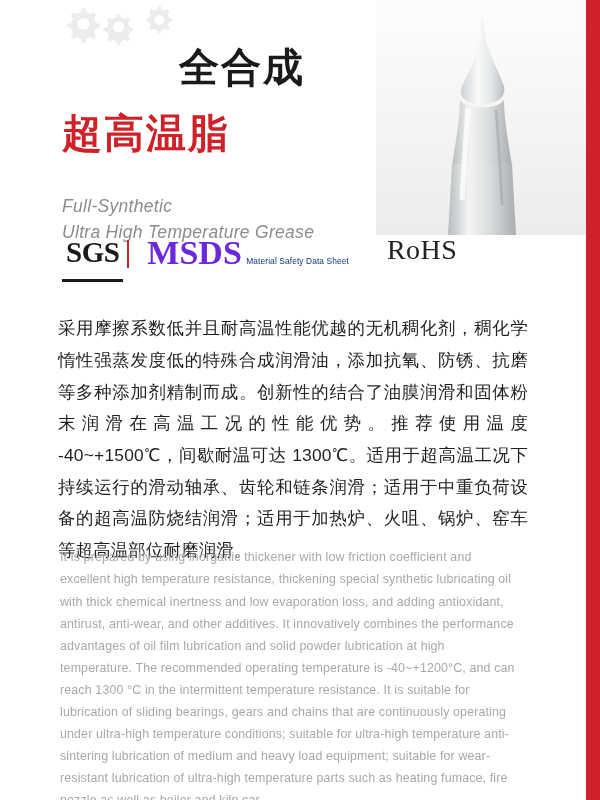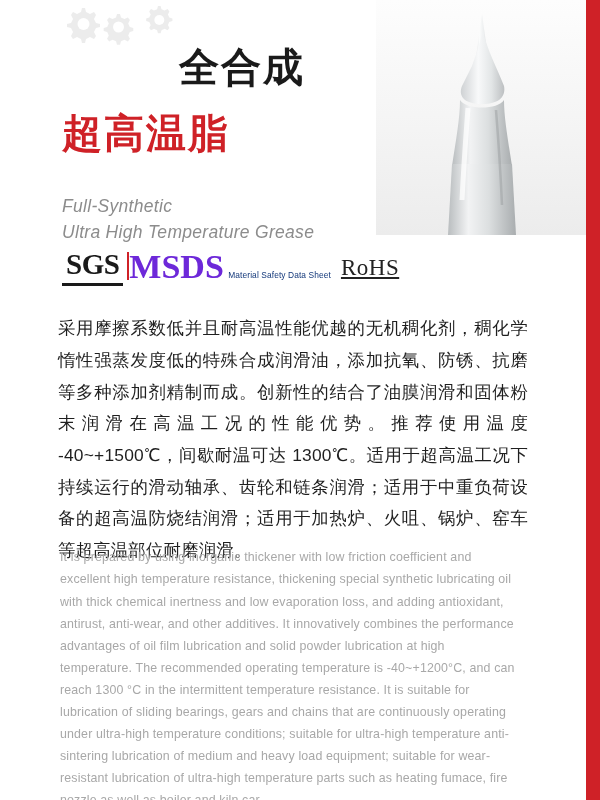--- a/index.html
+++ b/index.html
@@ -93,25 +93,25 @@
     font-size: 17.5px;
     line-height: 1.5;
     letter-spacing: 0.3px;
     margin-top: 33px;
   }
 
   
   .certs {
     position: absolute;
     left: 62px;
-    top: 244px;
+    top: 236px;
     width: 460px;
     height: 46px;
     display: flex;
-    align-items: center;
+    gap: 18px;
   }
 
   .sgs {
     position: relative;
     display: inline-block;
     padding: 1px 4px 3px 4px;
     font-family: "Liberation Serif", serif;
     font-weight: bold;
     font-size: 29px;
     letter-spacing: -0.5px;
@@ -144,26 +144,25 @@
   .msds .msds-sub {
     font-size: 8.4px;
     color: #13387a;
     letter-spacing: 0.1px;
     margin-top: 14px;
     white-space: nowrap;
   }
 
   .rohs {
     font-family: "Liberation Serif", serif;
-    font-size: 23px;
+    font-size: 28px;
     color: #222222;
     letter-spacing: 0.5px;
-    margin-left: 10px;
+    margin-left: 20px;
     line-height: 1;
-    text-decoration: underline;
   }
 
   
   .cn-body {
     position: absolute;
     left: 58px;
     top: 296px;
     width: 470px;
     font-size: 17.4px;
     line-height: 1.82;

